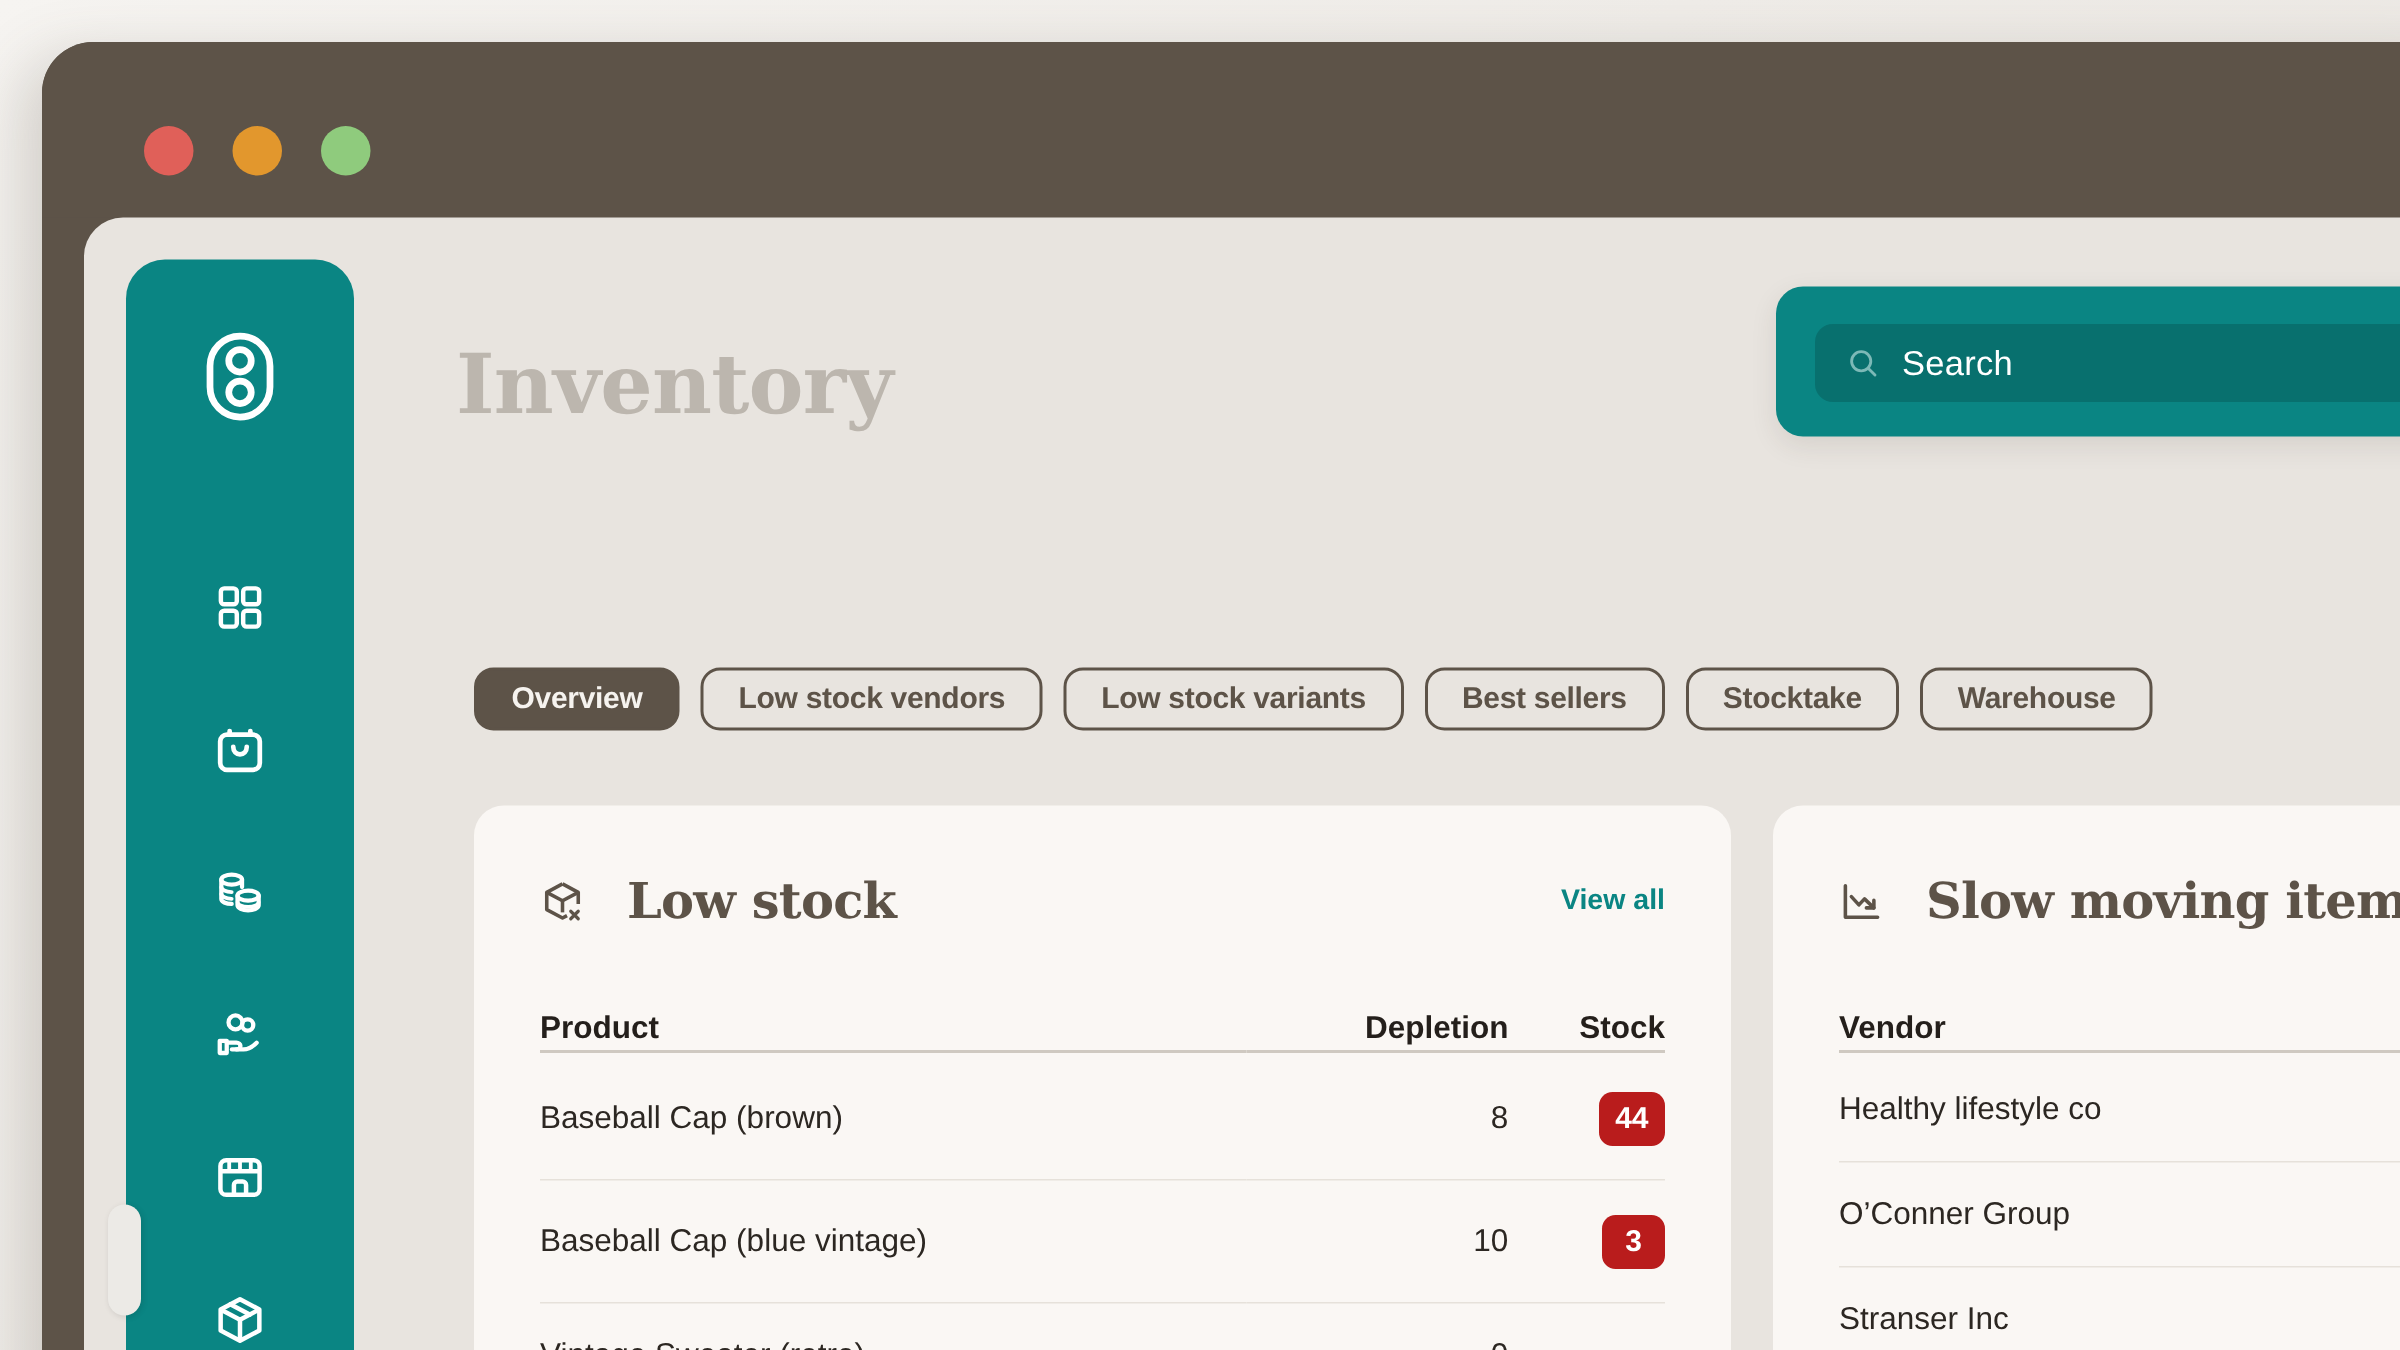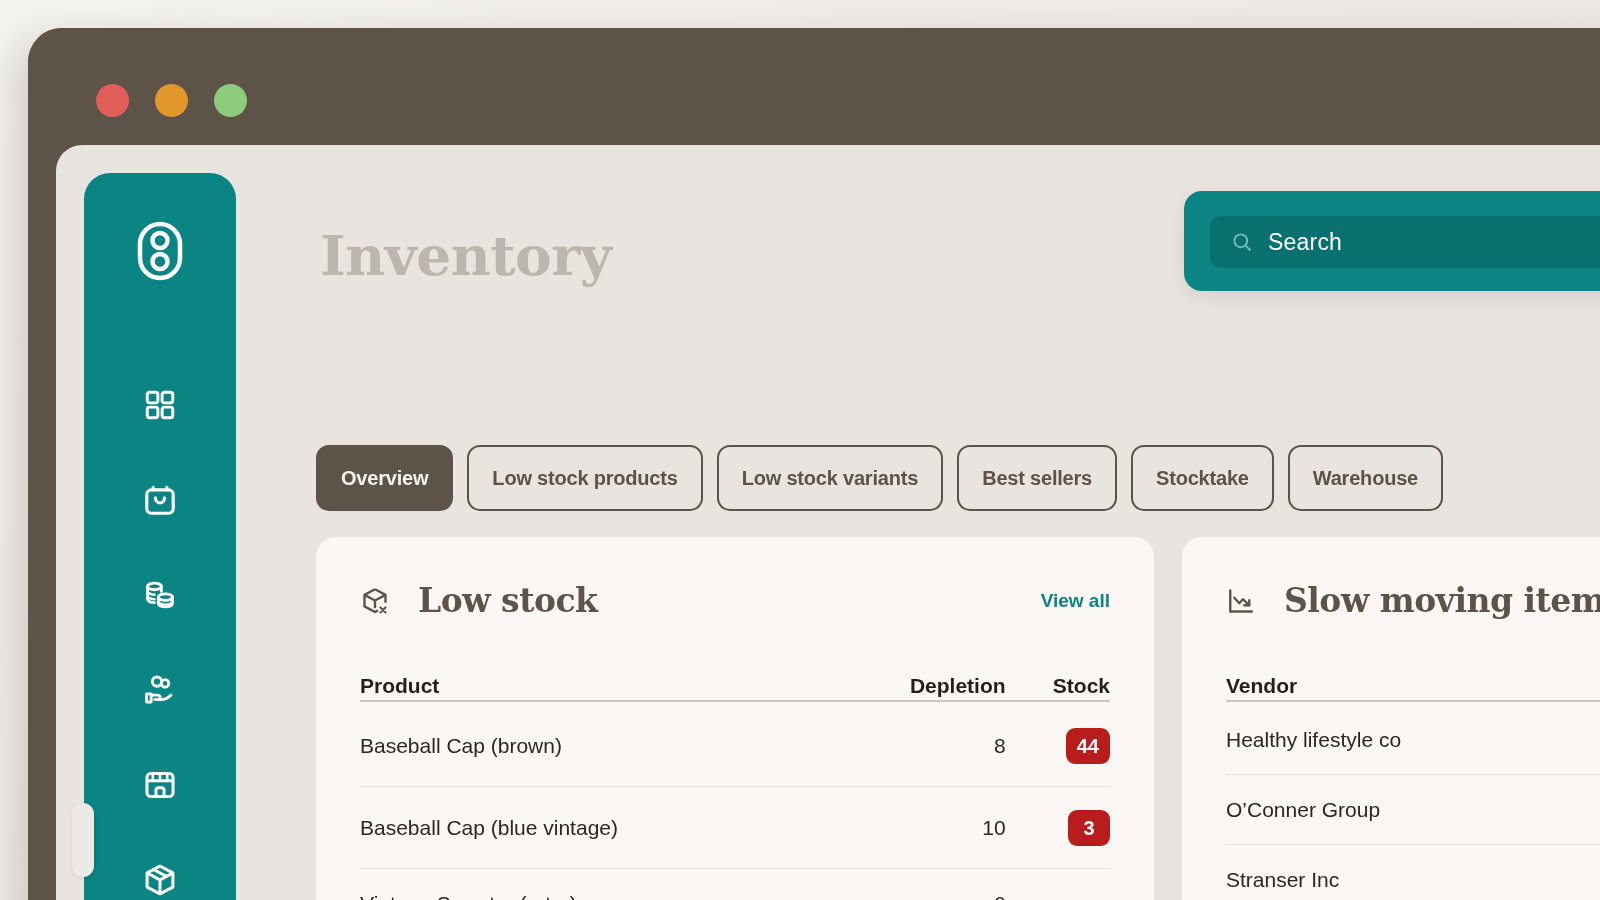--- a/index.html
+++ b/index.html
@@ -117,21 +117,21 @@
   #main {
     position: absolute;
     left: 180px;
     top: 0;
     right: 0;
     bottom: 0;
   }
 
   #page-title {
     position: absolute;
-    left: 84px;
+    left: 68px;
     top: 78px;
     font-family: "DejaVu Serif", "Liberation Serif", serif;
     font-size: 55px;
     font-weight: 700;
     letter-spacing: -0.5px;
     color: #bcb6ae;
   }
 
   
   #search-panel {
@@ -166,21 +166,21 @@
   
   #tab-bar {
     position: absolute;
     left: 80px;
     top: 300px;
     display: flex;
     gap: 14px;
     align-items: center;
   }
   .tab {
-    height: 66px;
+    height: 42px;
     padding: 0 23px;
     border-radius: 13px;
     display: flex;
     align-items: center;
     font-size: 20px;
     font-weight: 700;
     letter-spacing: -0.2px;
     color: #5d5348;
     border: 2px solid #5d5348;
     background: transparent;
@@ -373,21 +373,21 @@
           <svg width="24" height="24" viewBox="0 0 24 24" fill="none">
             <circle cx="10.8" cy="10.8" r="6.4" stroke="#7cb9b7" stroke-width="1.9"></circle>
             <path d="M15.6 15.6 L20 20" stroke="#7cb9b7" stroke-width="1.9" stroke-linecap="round"></path>
           </svg>
           <span id="search-input-text">Search</span>
         </div>
       </div>
 
       <div id="tab-bar">
         <div class="tab active">Overview</div>
-        <div class="tab">Low stock products</div>
+        <div class="tab">Low stock vendors</div>
         <div class="tab">Low stock variants</div>
         <div class="tab">Best sellers</div>
         <div class="tab">Stocktake</div>
         <div class="tab">Warehouse</div>
       </div>
 
       <div id="cards-row">
 
         <section class="card">
           <div class="card-head">

